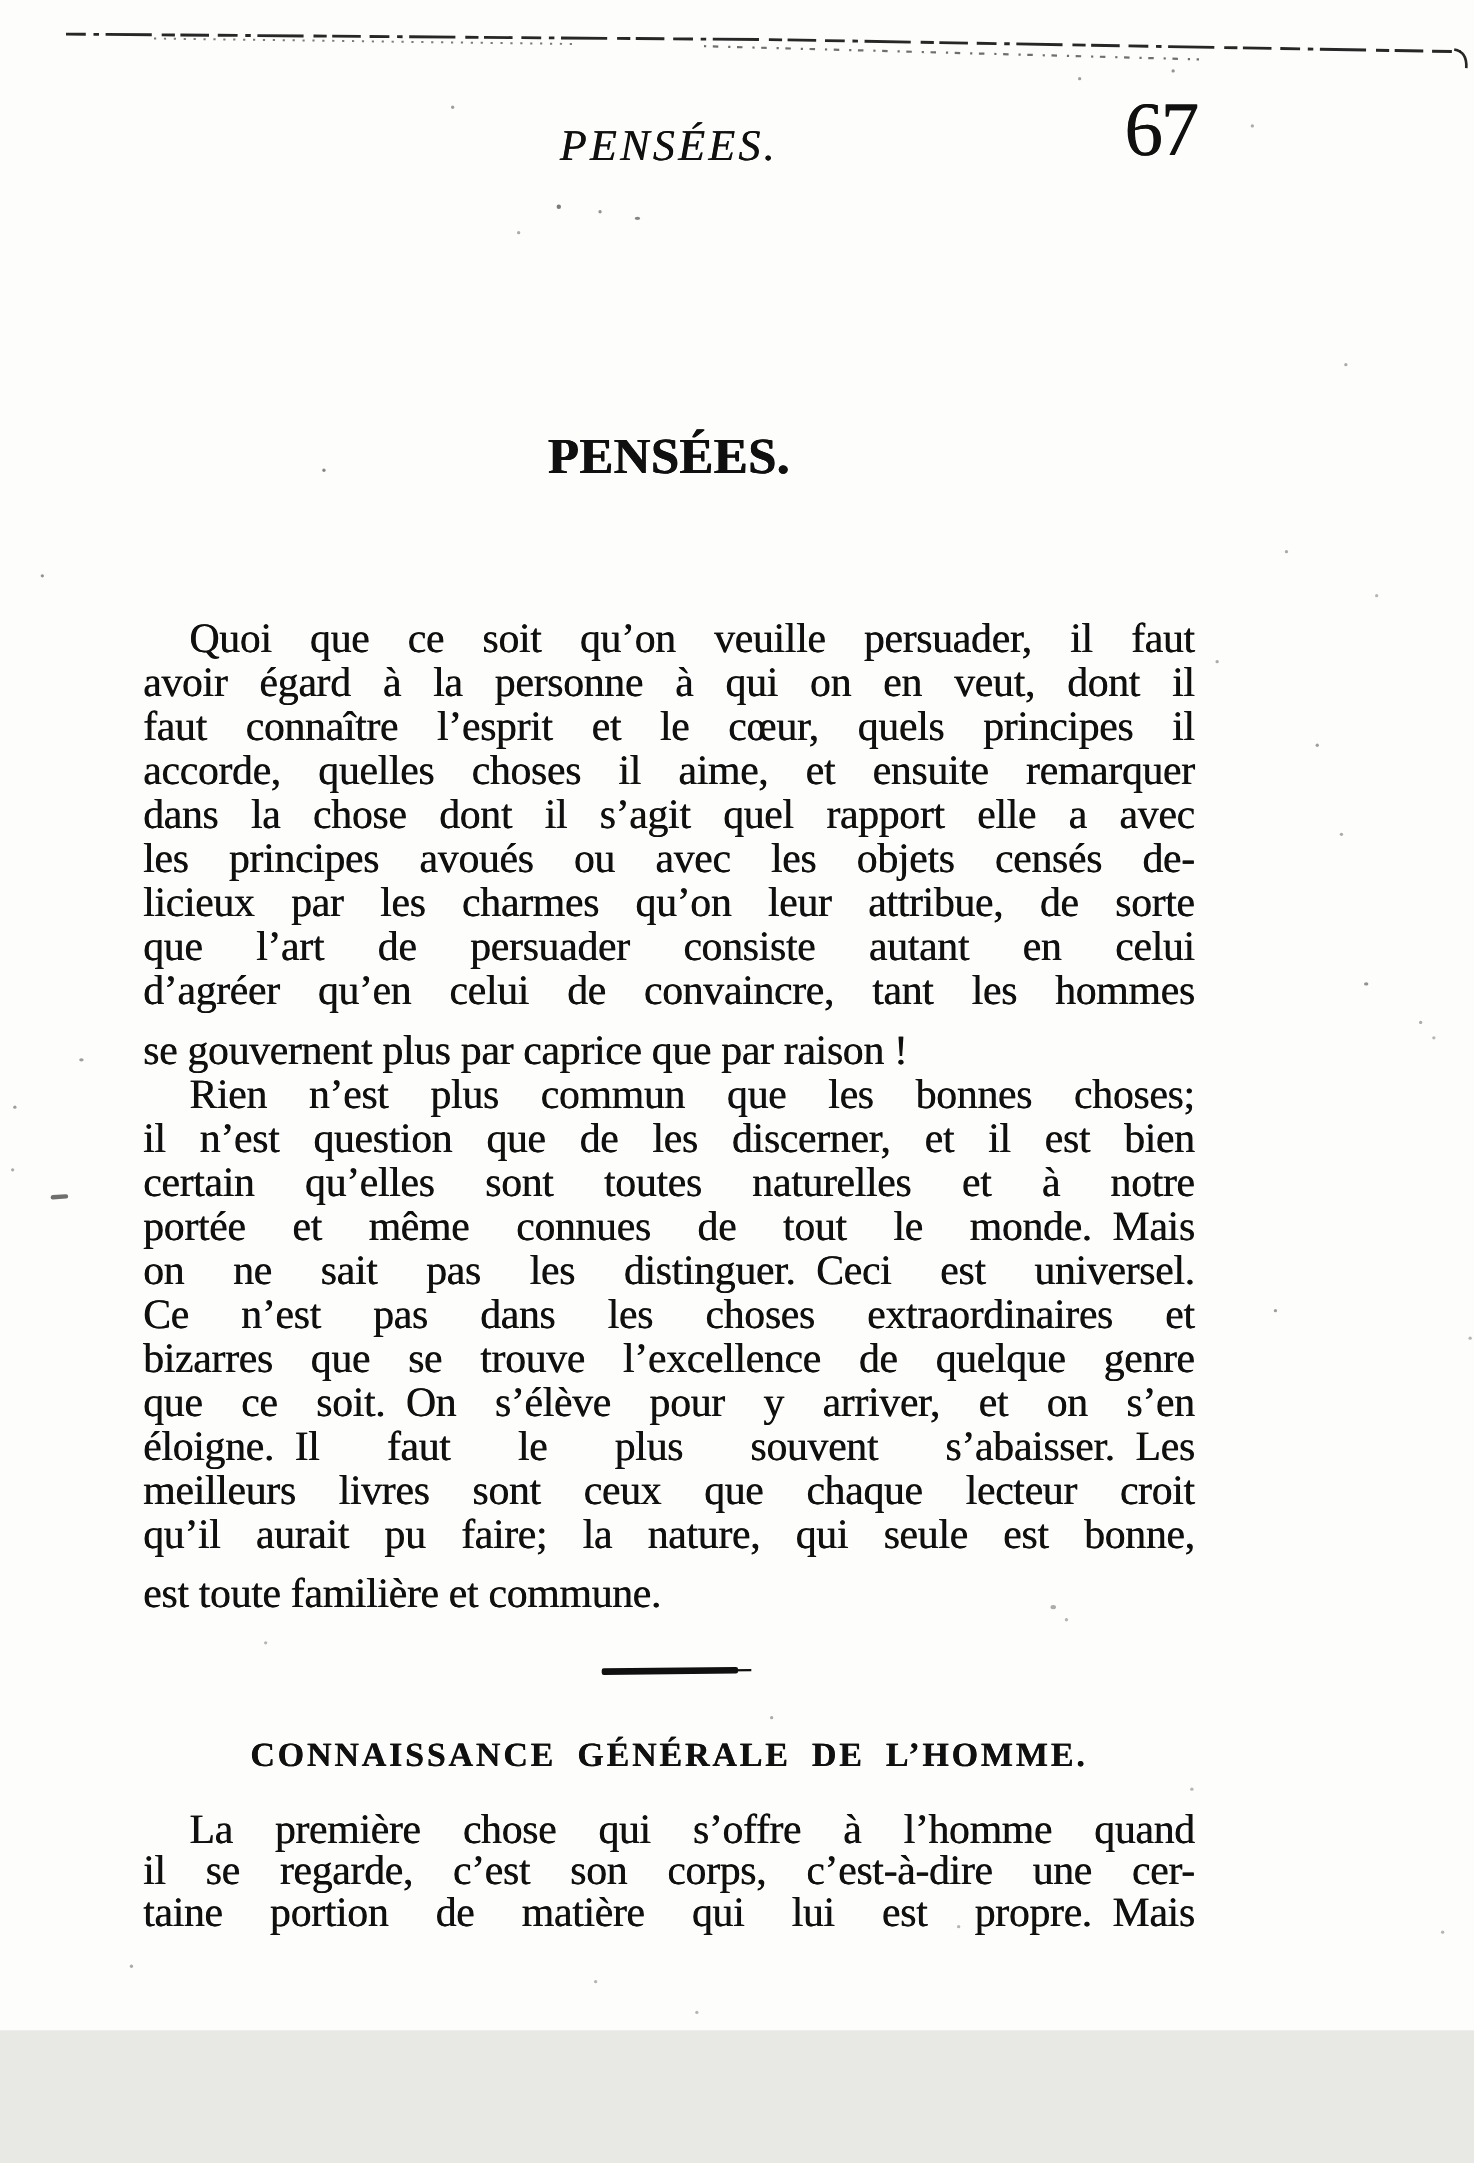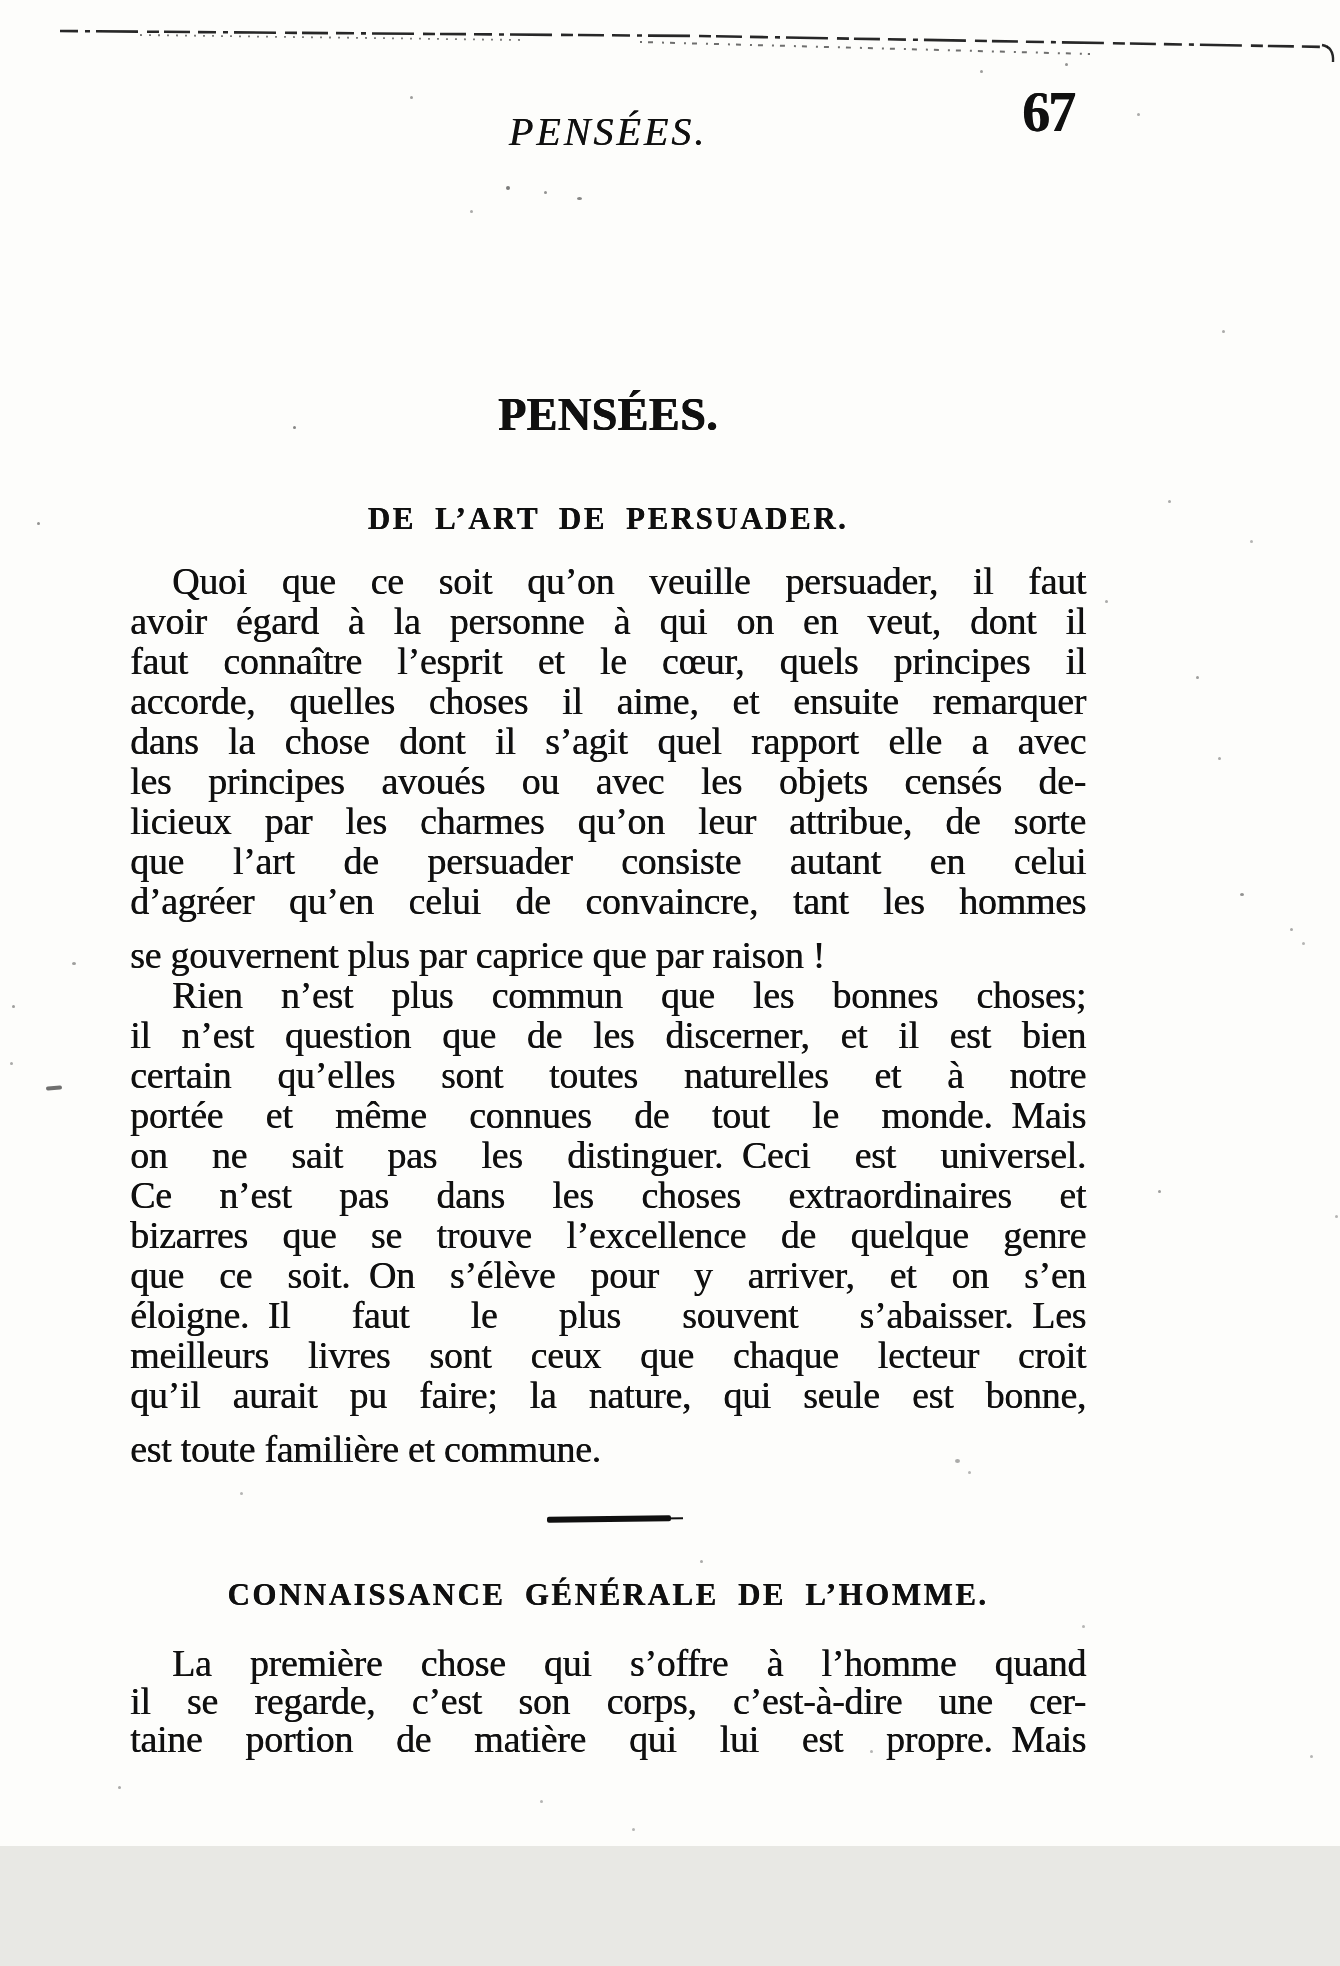--- a/index.html
+++ b/index.html
@@ -25,24 +25,23 @@
     position:absolute;left:130px;top:112px;width:956px;
     text-align:center;
     font-style:italic;
     font-size:40px;line-height:1;
     letter-spacing:3px;
     text-shadow:0.4px 0 currentColor;
     white-space:nowrap;
   }
   .rh-page{
     position:absolute;left:1022px;top:84px;width:80px;
-    font-size:56px;line-height:1;
+    font-size:70px;line-height:1;
     letter-spacing:-2px;
     text-shadow:0.4px 0 currentColor;
-    font-weight:bold;
   }
 
   
   .main-title{
     position:absolute;left:130px;top:392px;width:956px;margin:0;
     text-align:center;
     font-size:46px;line-height:1;
     font-weight:700;
     letter-spacing:0.5px;
     text-shadow:0.7px 0 currentColor, 0 0.4px currentColor;
@@ -105,21 +104,20 @@
     <path d="M140 35 L520 40" fill="none" stroke="var(--ink)" stroke-width="1.8" stroke-dasharray="2 7" opacity="0.55"></path>
     <path d="M640 42 L1090 54" fill="none" stroke="var(--ink)" stroke-width="2" stroke-dasharray="2 6 5 9" opacity="0.6"></path>
     <path d="M1322 45 q12 2 11 17" fill="none" stroke="var(--ink)" stroke-width="2.4" opacity="0.9"></path>
   </svg>
 
   <div class="rh-title">PENSÉES.</div>
   <div class="rh-page">67</div>
 
   <h1 class="main-title">PENSÉES.</h1>
 
-  <h2 class="sec-heading h1pos">DE L’ART DE PERSUADER.</h2>
 
   <div class="body-text" id="body1">
       <div class="line indent">Quoi que ce soit qu’on veuille persuader, il faut</div>
       <div class="line">avoir égard à la personne à qui on en veut, dont il</div>
       <div class="line">faut connaître l’esprit et le cœur, quels principes il</div>
       <div class="line">accorde, quelles choses il aime, et ensuite remarquer</div>
       <div class="line">dans la chose dont il s’agit quel rapport elle a avec</div>
       <div class="line">les principes avoués ou avec les objets censés de-</div>
       <div class="line">licieux par les charmes qu’on leur attribue, de sorte</div>
       <div class="line">que l’art de persuader consiste autant en celui</div>

